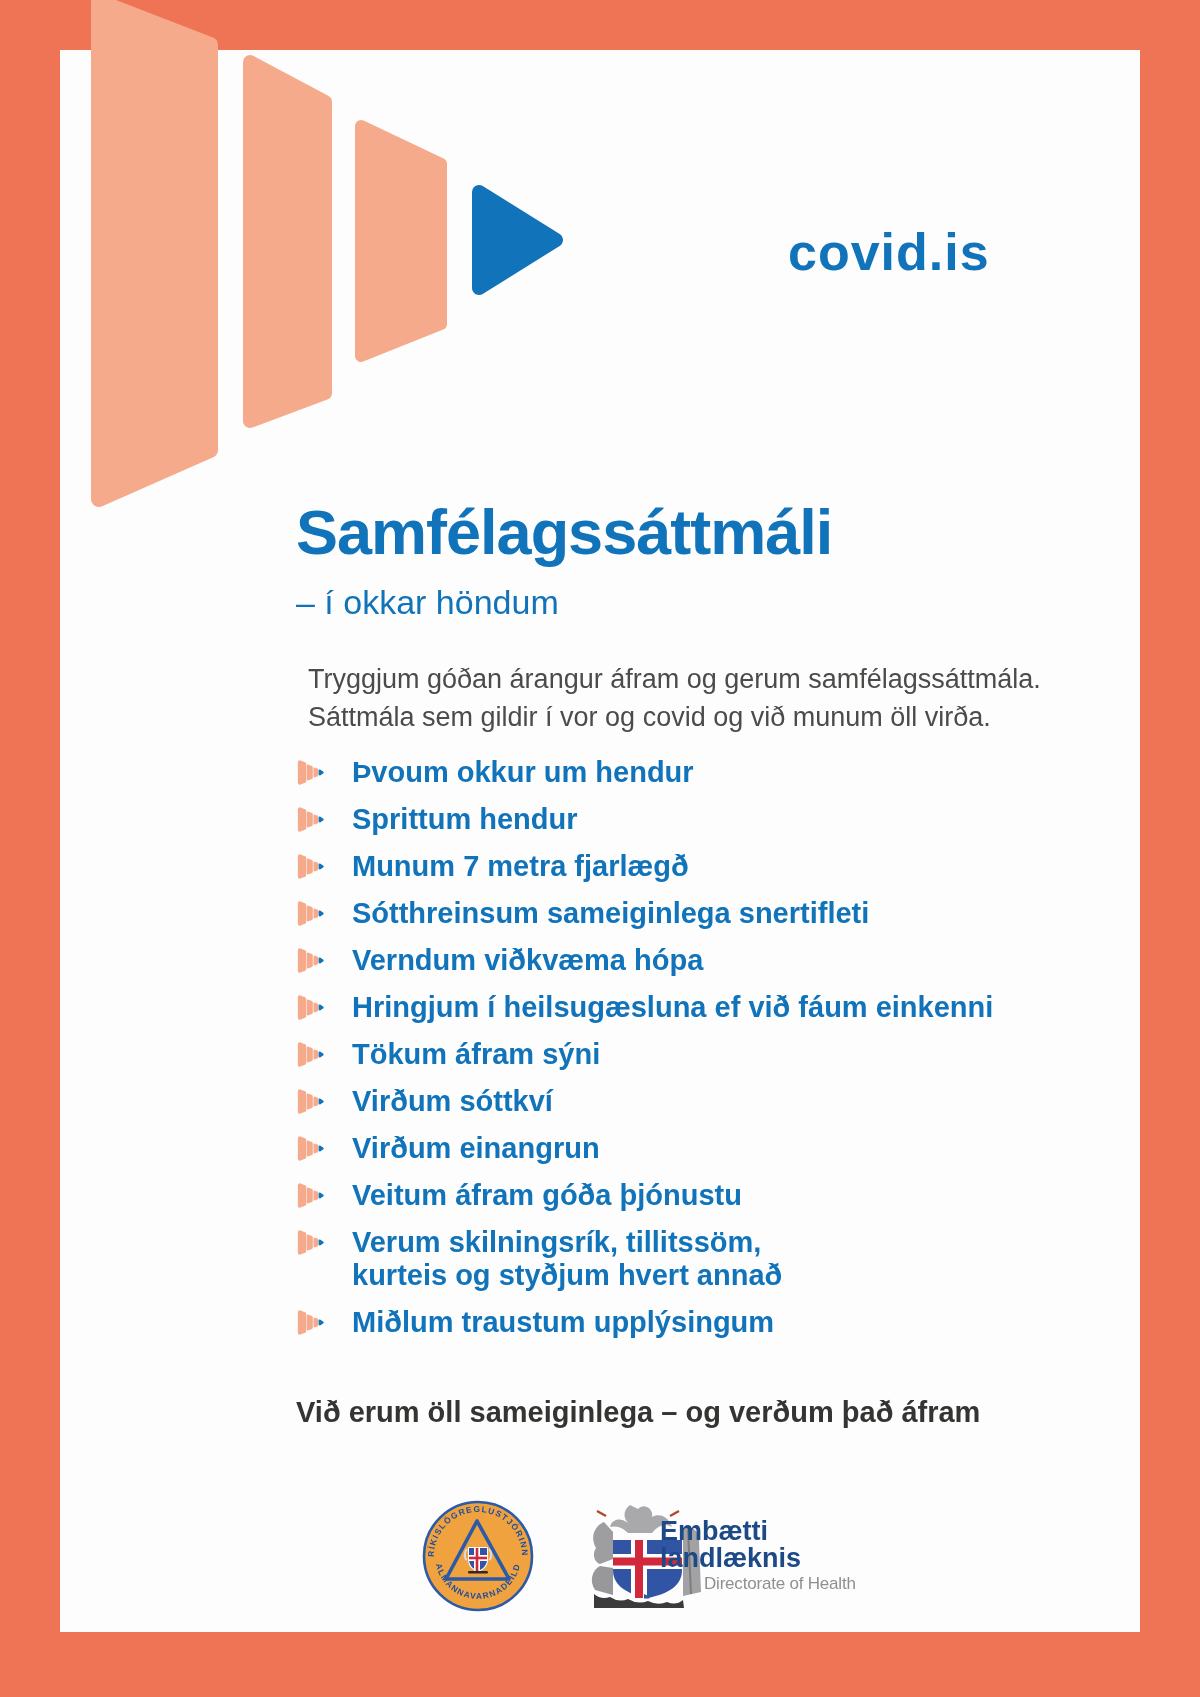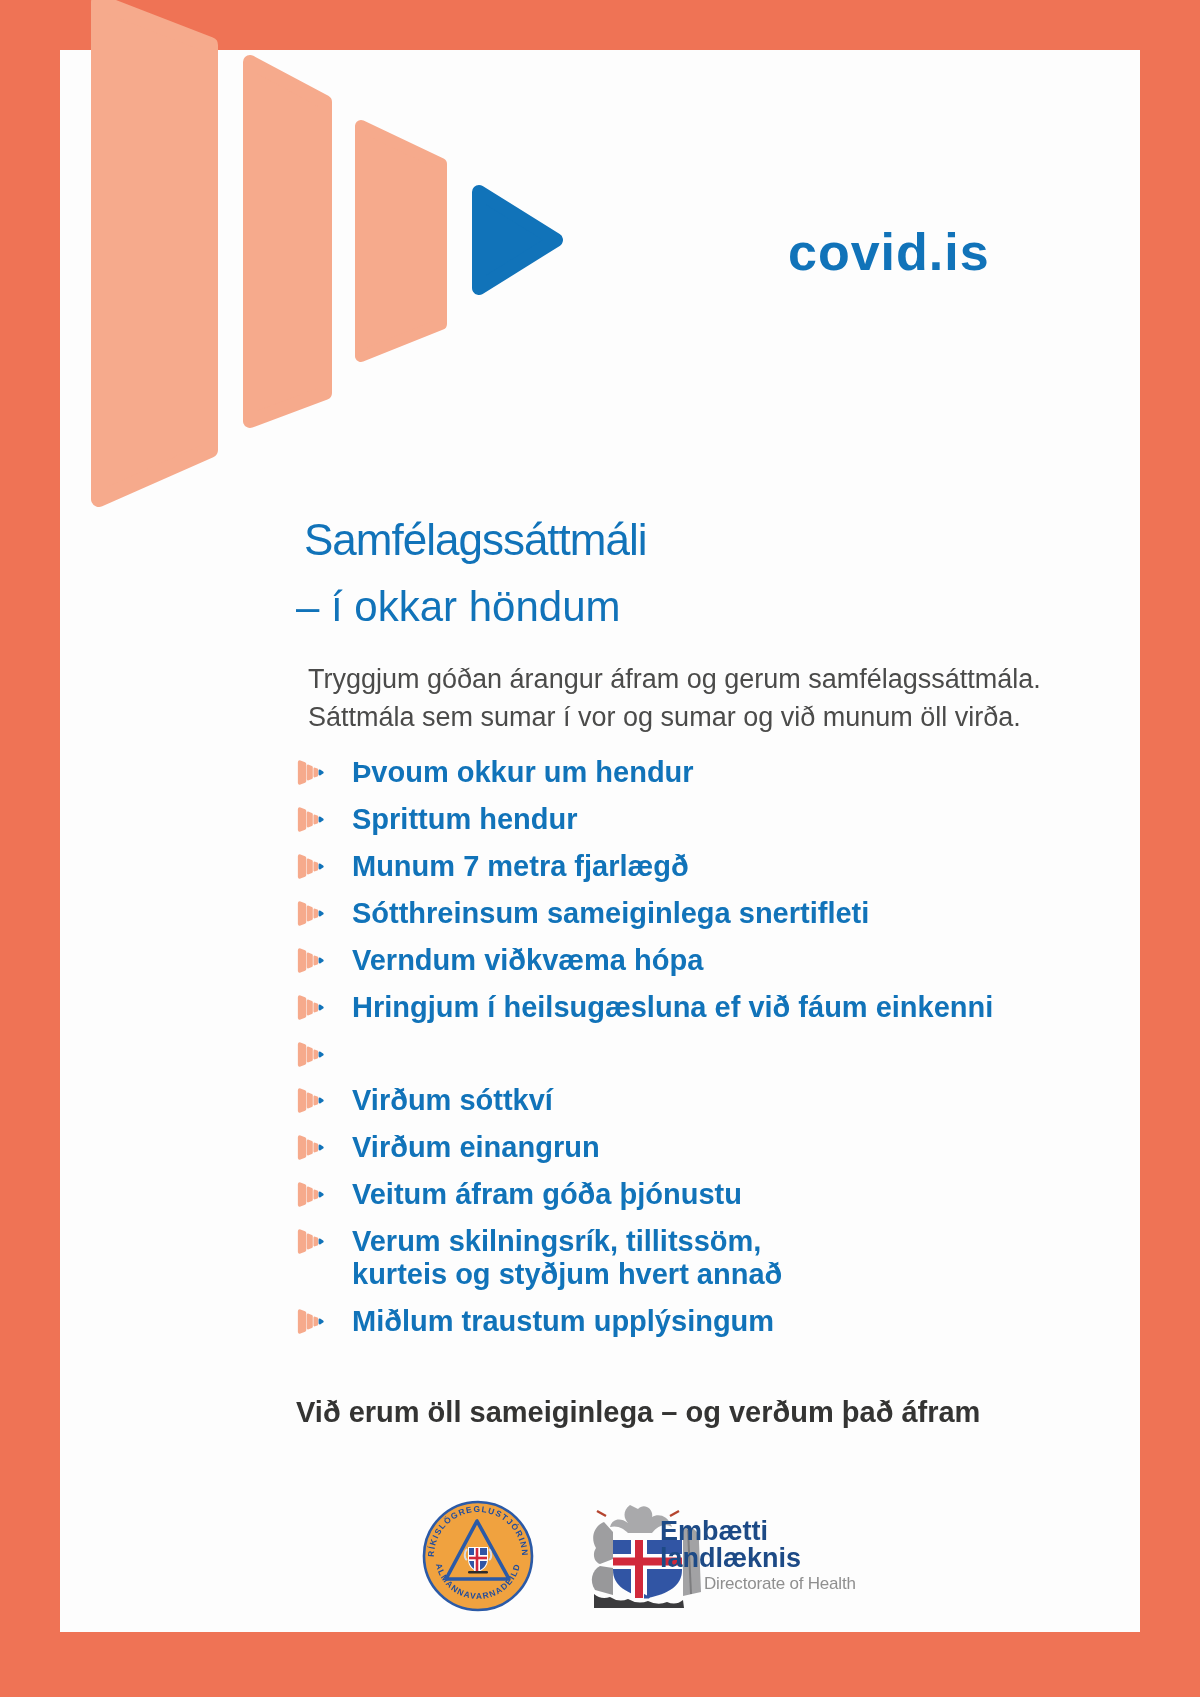--- a/index.html
+++ b/index.html
@@ -8,26 +8,26 @@
     background:#EF7355; overflow:hidden;
     font-family:"Liberation Sans", sans-serif;
   }
   .inner{ position:absolute; left:60px; top:50px; width:1080px; height:1582px; background:#FDFDFD; z-index:1; }
   .brand-logo{ position:absolute; left:85px; top:-8px; width:500px; height:530px; z-index:3; }
   .site-name{
     position:absolute; left:788px; top:222px; z-index:3;
     font-size:52px; font-weight:bold; color:#1173B9; letter-spacing:1px;
   }
   .page-title{
-    position:absolute; left:296px; top:498px; margin:8px; z-index:3;
-    font-size:44px; line-height:68px; font-weight:normal; color:#1173B9; letter-spacing:-1px;
+    position:absolute; left:296px; top:498px; margin:0; z-index:3;
+    font-size:63px; line-height:68px; font-weight:bold; color:#1173B9; letter-spacing:-1px;
   }
   .page-subtitle{
     position:absolute; left:296px; top:583px; z-index:3;
-    font-size:42px; color:#1173B9; font-weight:400;
+    font-size:34px; color:#1173B9; font-weight:400;
   }
   .intro{
     position:absolute; left:296px; top:648px; margin:12px; z-index:3;
     font-size:27px; line-height:38px; color:#4B4B4A;
   }
   .intro span{ display:block; }
   .pledges{
     position:absolute; left:296px; top:756px; margin:0; padding:0; list-style:none; z-index:3;
   }
   .pledges li{
@@ -73,21 +73,21 @@
     <path d="M394,200 L471,248 L394,296 Z" fill="#1173B9" stroke="#1173B9" stroke-width="14" stroke-linejoin="round"></path>
   </svg>
 
   <div class="site-name">covid.is</div>
 
   <h1 class="page-title">Samfélagssáttmáli</h1>
   <div class="page-subtitle">– í okkar höndum</div>
 
   <p class="intro">
     <span>Tryggjum góðan árangur áfram og gerum samfélagssáttmála.</span>
-    <span>Sáttmála sem sumar í vor og sumar og við munum öll virða.</span>
+    <span>Sáttmála sem gildir í vor og covid og við munum öll virða.</span>
   </p>
 
   <ul class="pledges">
     <li>
         <svg class="bullet">
           <use href="#mini-logo"></use>
         </svg>
         <div class="li-text">
           <span>Þvoum okkur um hendur</span>
         </div>
@@ -129,20 +129,23 @@
           <use href="#mini-logo"></use>
         </svg>
         <div class="li-text">
           <span>Hringjum í heilsugæsluna ef við fáum einkenni</span>
         </div>
       </li>
     <li>
         <svg class="bullet">
           <use href="#mini-logo"></use>
         </svg>
+        <div class="li-text">
+          <span>Tökum áfram sýni</span>
+        </div>
       </li>
     <li>
         <svg class="bullet">
           <use href="#mini-logo"></use>
         </svg>
         <div class="li-text">
           <span>Virðum sóttkví</span>
         </div>
       </li>
     <li>

